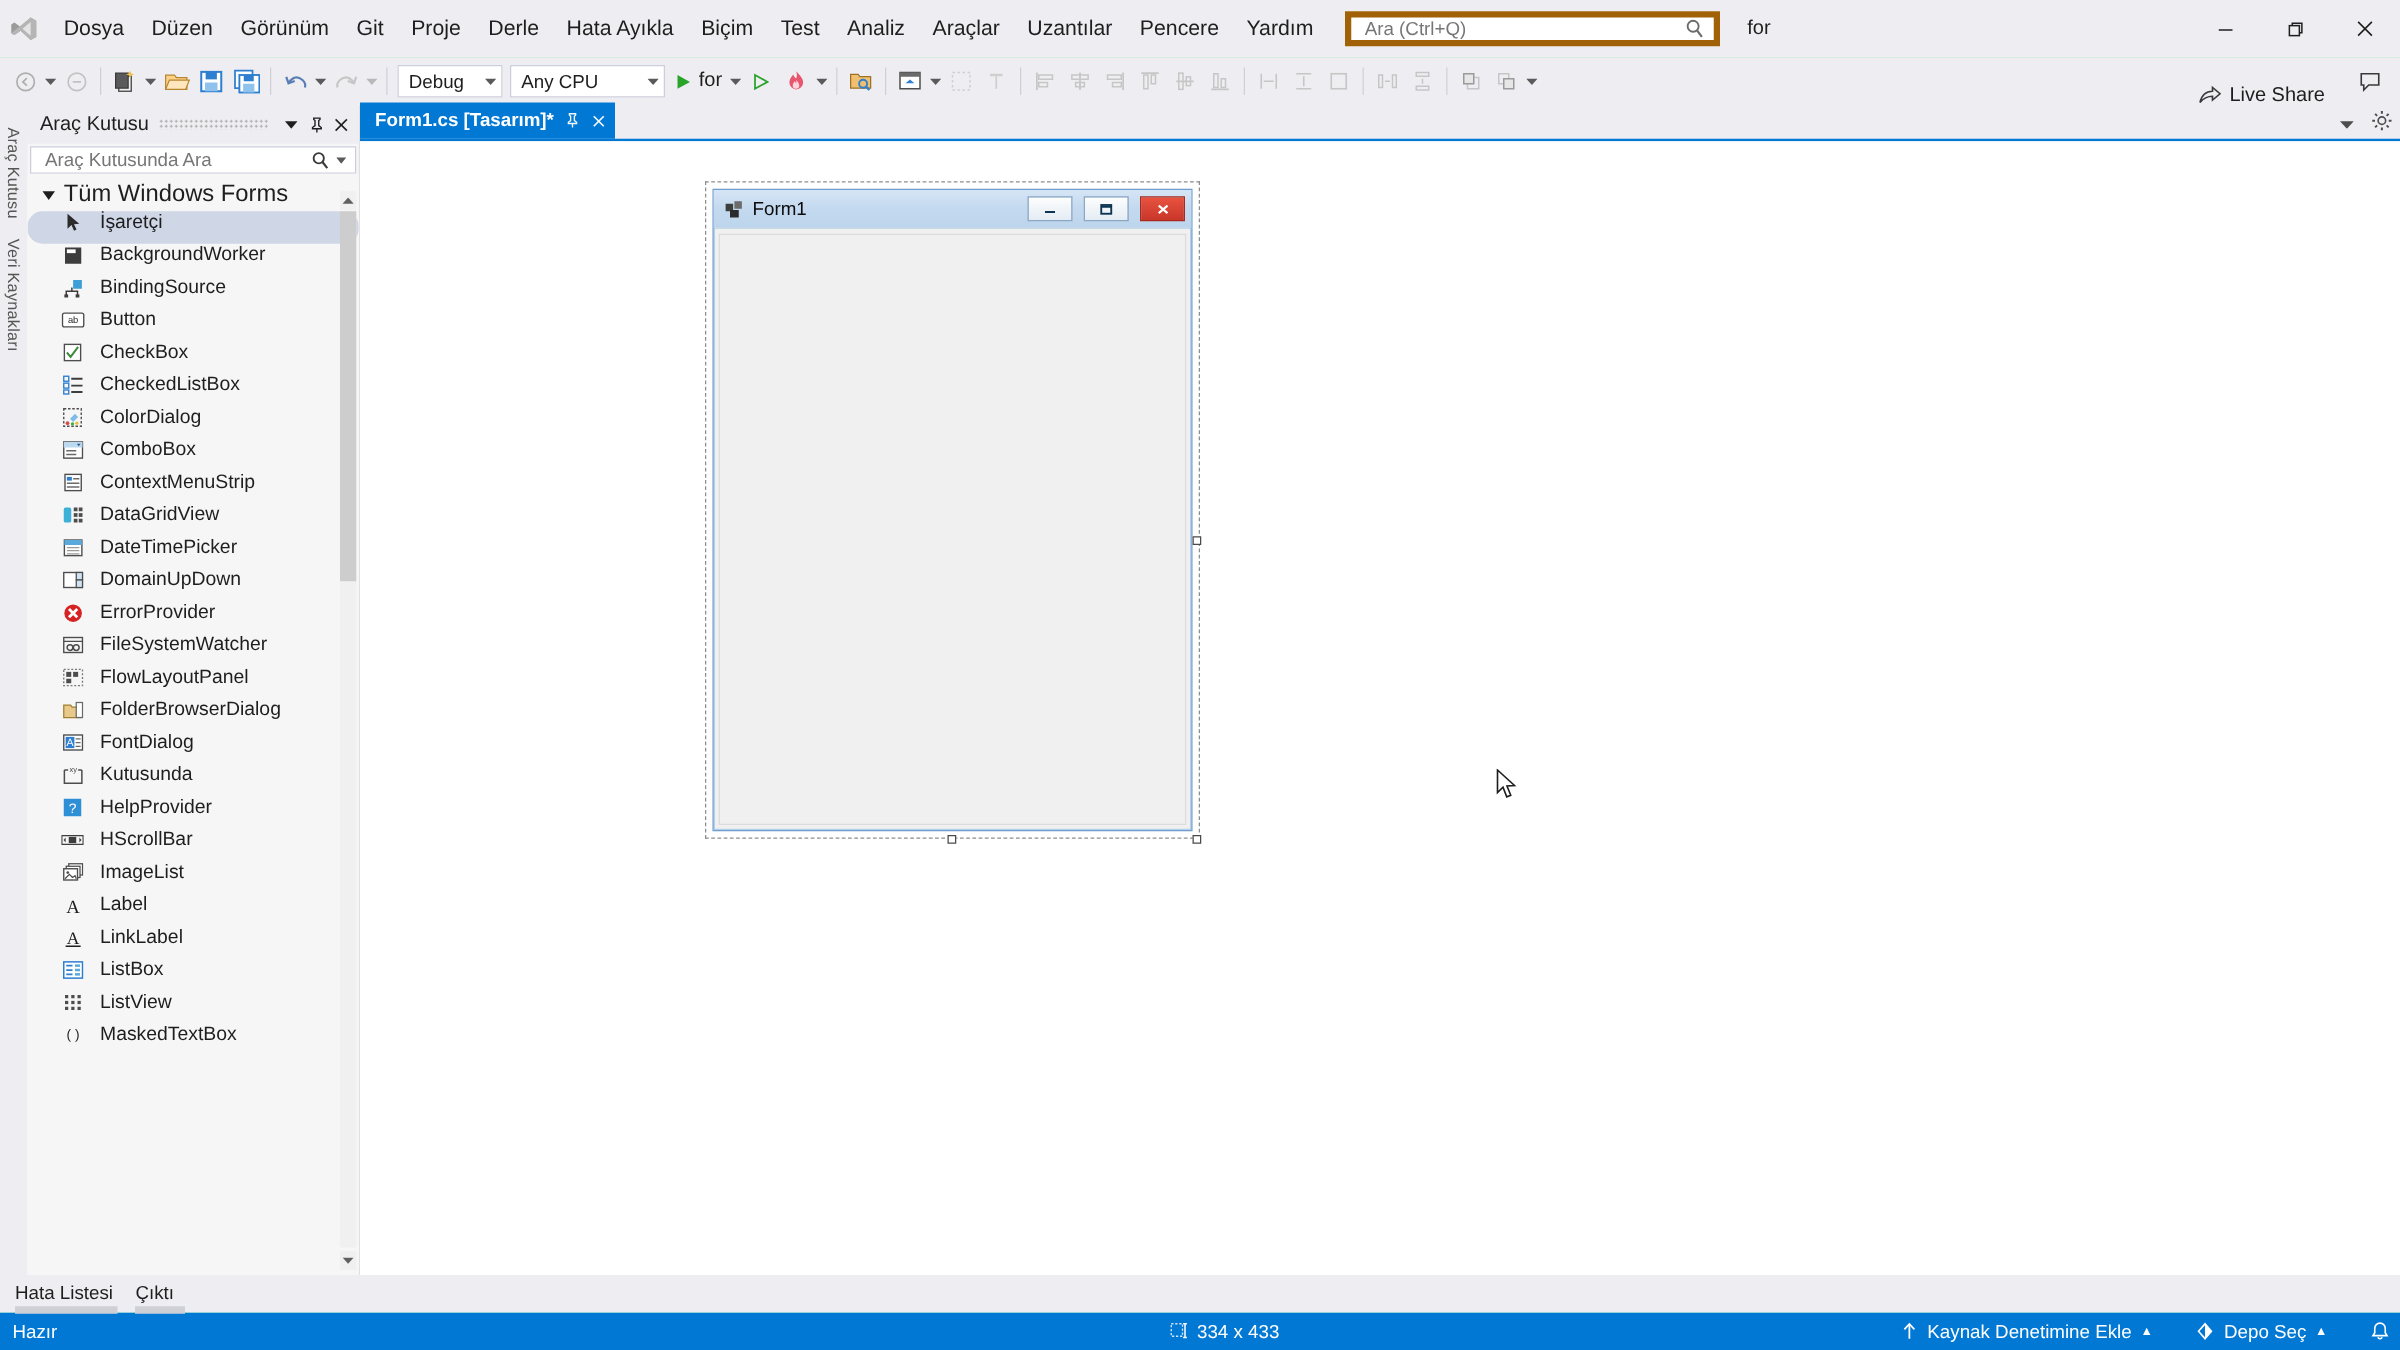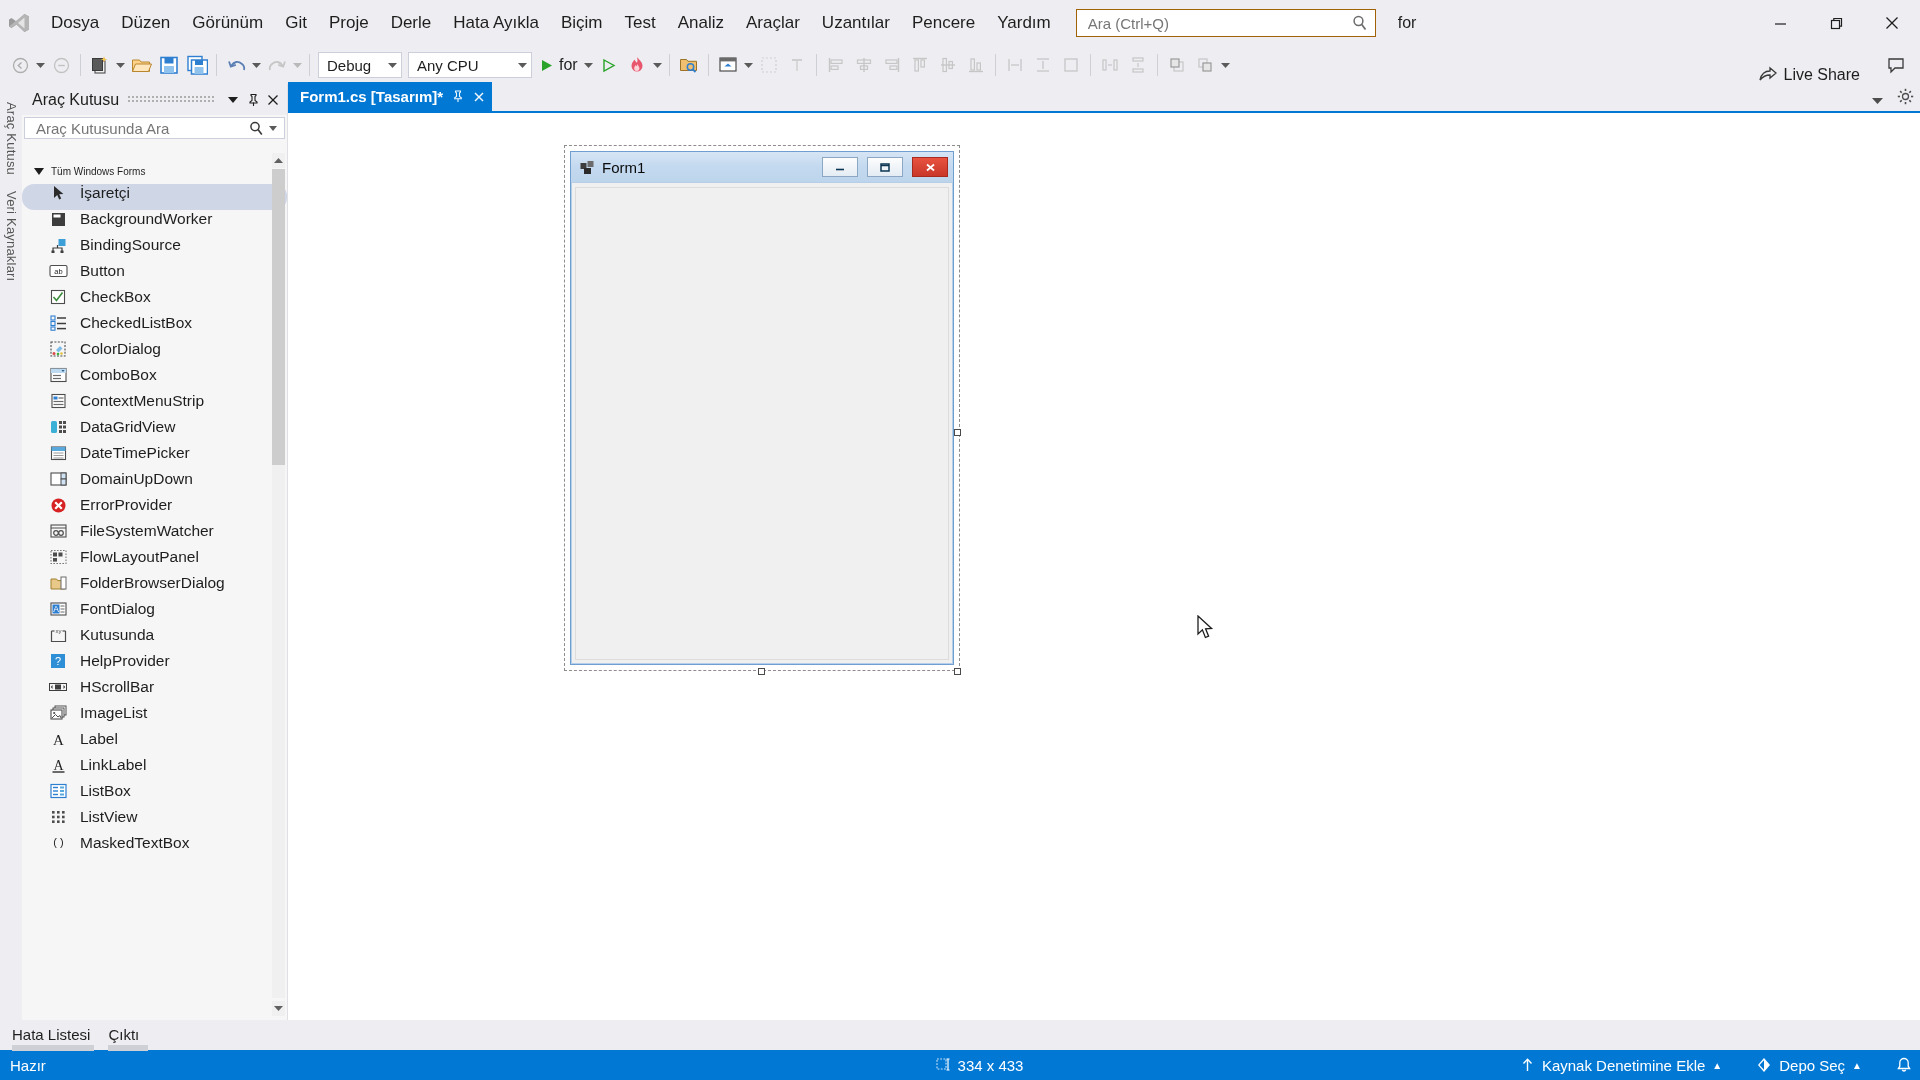--- a/index.html
+++ b/index.html
@@ -37,21 +37,21 @@
     font-size: 17px; color: #1e1e1e;
     padding: 6px 11px;
     line-height: 22px;
     white-space: nowrap;
     cursor: default;
   }
   .search-wrap {
     margin-left: 14px;
     width: 300px; height: 28px;
     background: #ffffff;
-    border: 1px solid #a16207;
+    border: 5px solid #a16207;
     display: flex; align-items: center;
     padding: 0 6px 0 9px;
   }
   .search-input {
     border: none; outline: none; flex: 1;
     font-size: 15px; color: #6d6d6d;
     font-family: "Liberation Sans", sans-serif;
     background: transparent;
   }
   .search-input::placeholder { color: #767676; }
@@ -97,22 +97,22 @@
     margin: 0 3px; flex: 0 0 auto;
   }
   .tb-combo.dbg { width: 84px; }
   .tb-combo.cpu { width: 124px; }
   .tb-run {
     display: flex; align-items: center; gap: 5px;
     padding: 0 4px; height: 28px; flex: 0 0 auto;
   }
   .tb-run-label { font-size: 16px; color: #1e1e1e; }
   .liveshare {
-    position: absolute; right: 52px; top: 0; height: 38px;
-    display: flex; align-items: flex-end; gap: 7px;
+    position: absolute; right: 52px; top: 12px; height: 38px;
+    display: flex; align-items: center; gap: 7px;
     font-size: 16px; color: #1e1e1e;
     padding: 0 8px;
   }
   .feedback-ico { position: absolute; right: 14px; top: 9px; }
 
   
   .body {
     flex: 1; display: flex; min-height: 0;
     position: relative;
     background: #eeeef2;
@@ -170,21 +170,21 @@
   }
   .tbx-search-input::placeholder { color: #767676; }
   .tbx-list {
     flex: 1; overflow: hidden; position: relative;
     background: #f6f6f6;
     padding-top: 4px;
   }
   .tbx-cat {
     display: flex; align-items: center; gap: 7px;
     height: 26px; padding-left: 12px;
-    font-size: 10px; color: #1e1e1e; margin-top: 15px;
+    font-size: 19px; color: #1e1e1e;
   }
   .tbx-cat .tri {
     width: 0; height: 0;
     border-left: 5px solid transparent;
     border-right: 5px solid transparent;
     border-top: 7px solid #1e1e1e;
     transform: rotate(0deg);
   }
   .tbx-item {
     display: flex; align-items: flex-start;

